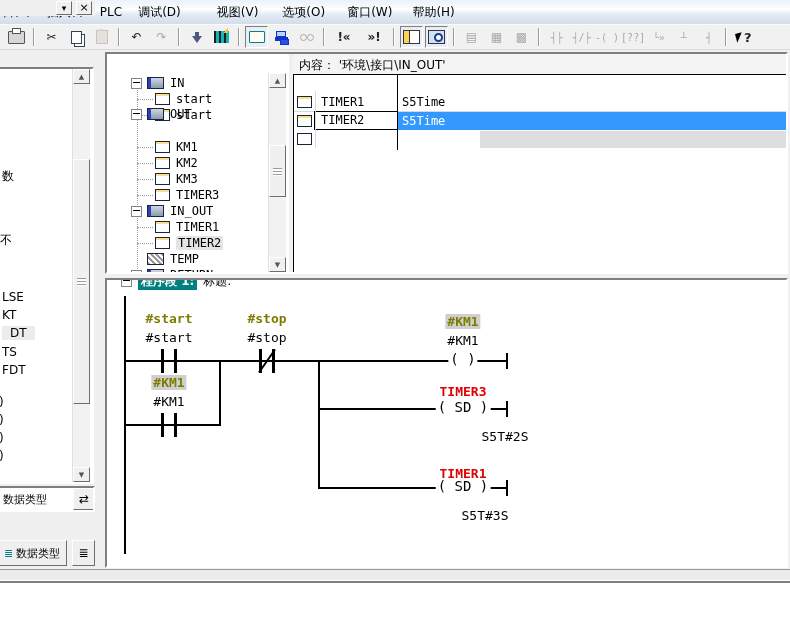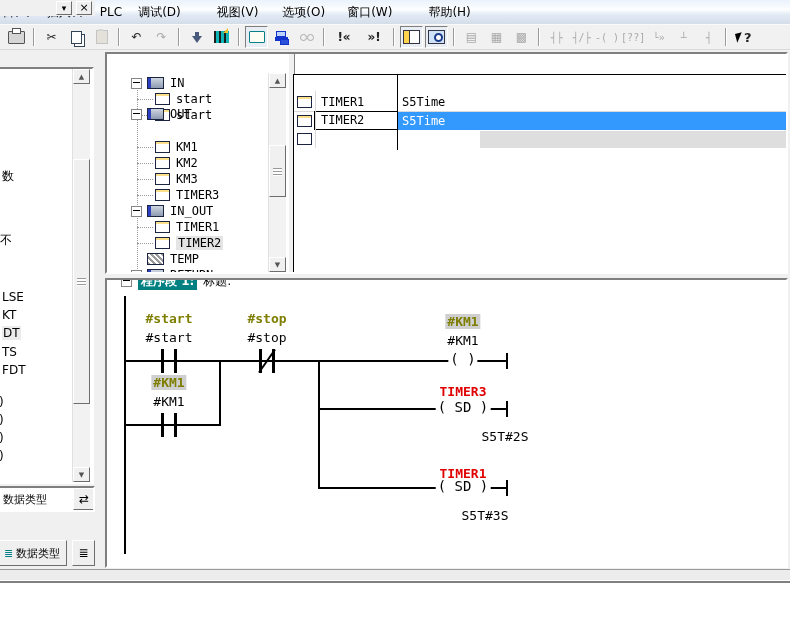--- a/index.html
+++ b/index.html
@@ -84,21 +84,21 @@
 <div id="app">
 
   <div class="menubar">
     <span class="mitem" style="padding-left:2px">辑(E)</span>
     <span class="mitem">插入(I)</span>
     <span class="mitem">PLC</span>
     <span class="mitem">调试(D)</span>
     <span class="mitem" style="margin-left:20px">视图(V)</span>
     <span class="mitem" style="margin-left:8px">选项(O)</span>
     <span class="mitem" style="margin-left:6px">窗口(W)</span>
-    <span class="mitem" style="margin-left:20px">帮助(H)</span>
+    <span class="mitem" style="margin-left:4px">帮助(H)</span>
   </div>
 
   <div class="toolbar">
     <span class="tbtn">
         <span class="icp"></span>
       </span>
     <span class="tsep"></span>
     <span class="tbtn">
         <span>✂</span>
       </span>
@@ -183,21 +183,21 @@
   <div class="abs" style="left:0;top:51;width:95px;height:16px;background:#f0f0f0">
     <span class="raised" style="position:absolute;left:56px;top:1px;width:16px;height:14px;text-align:center;font-size:9px;line-height:12px">▾</span>
     <span class="raised" style="position:absolute;left:76px;top:1px;width:16px;height:14px;text-align:center;font-size:11px;line-height:12px">×</span>
   </div>
 
   <div class="sunken" style="position:absolute;left:-3px;top:67px;width:97px;height:417px;overflow:hidden">
     <div class="citem" style="left:3px;top:99px">数</div>
     <div class="citem" style="left:1px;top:163px">不</div>
     <div class="citem" style="left:3px;top:221px">LSE</div>
     <div class="citem" style="left:3px;top:239px">KT</div>
-    <div class="citem" style="left:3px;top:257px;background:#ececec;padding:0 1px">DT</div>
+    <div class="citem" style="left:3px;top:257px;background:#ececec;padding:0 8px">DT</div>
     <div class="citem" style="left:3px;top:276px">TS</div>
     <div class="citem" style="left:3px;top:294px">FDT</div>
     <div class="citem" style="left:0;top:326px">)</div>
     <div class="citem" style="left:0;top:344px">)</div>
     <div class="citem" style="left:0;top:362px">)</div>
     <div class="citem" style="left:0;top:380px">)</div>
 
     <div class="sb" style="left:73px;top:0;width:17px;height:413px">
       <div class="sbb" style="top:0">▲</div>
       <div class="sbth" style="top:90px;height:245px">
@@ -294,20 +294,23 @@
         <div class="sbb" style="top:0">▲</div>
         <div class="sbth" style="top:72px;height:52px">
             <div class="grip" style="top:22px"></div>
           </div>
         <div class="sbb" style="bottom:0">▼</div>
       </div>
     </div>
 
     <div class="abs" style="left:181px;top:0;width:5px;height:218px;background:#f0f0f0;border-left:1px solid #fff;border-right:1px solid #808080"></div>
 
+    <div class="abs" style="left:186px;top:0;width:493px;height:20px;background:#f4f4f4">
+      <span style="position:absolute;left:6px;top:3px;font-size:12px;white-space:nowrap">内容：  '环境\接口\IN_OUT'</span>
+    </div>
 
     <div class="abs" style="left:186px;top:20px;width:493px;height:198px;background:#fff;border-top:1px solid #000;border-left:1px solid #000">
 
 
       <div class="abs" style="left:0;top:18px;width:493px;height:18px;border-bottom:1px solid #d9d9d9">
         <span class="ico-leaf" style="position:absolute;left:3px;top:3px"></span>
         <span class="cell" style="left:27px;top:2px">TIMER1</span>
         <span class="cell" style="left:108px;top:2px">S5Time</span>
       </div>
 

